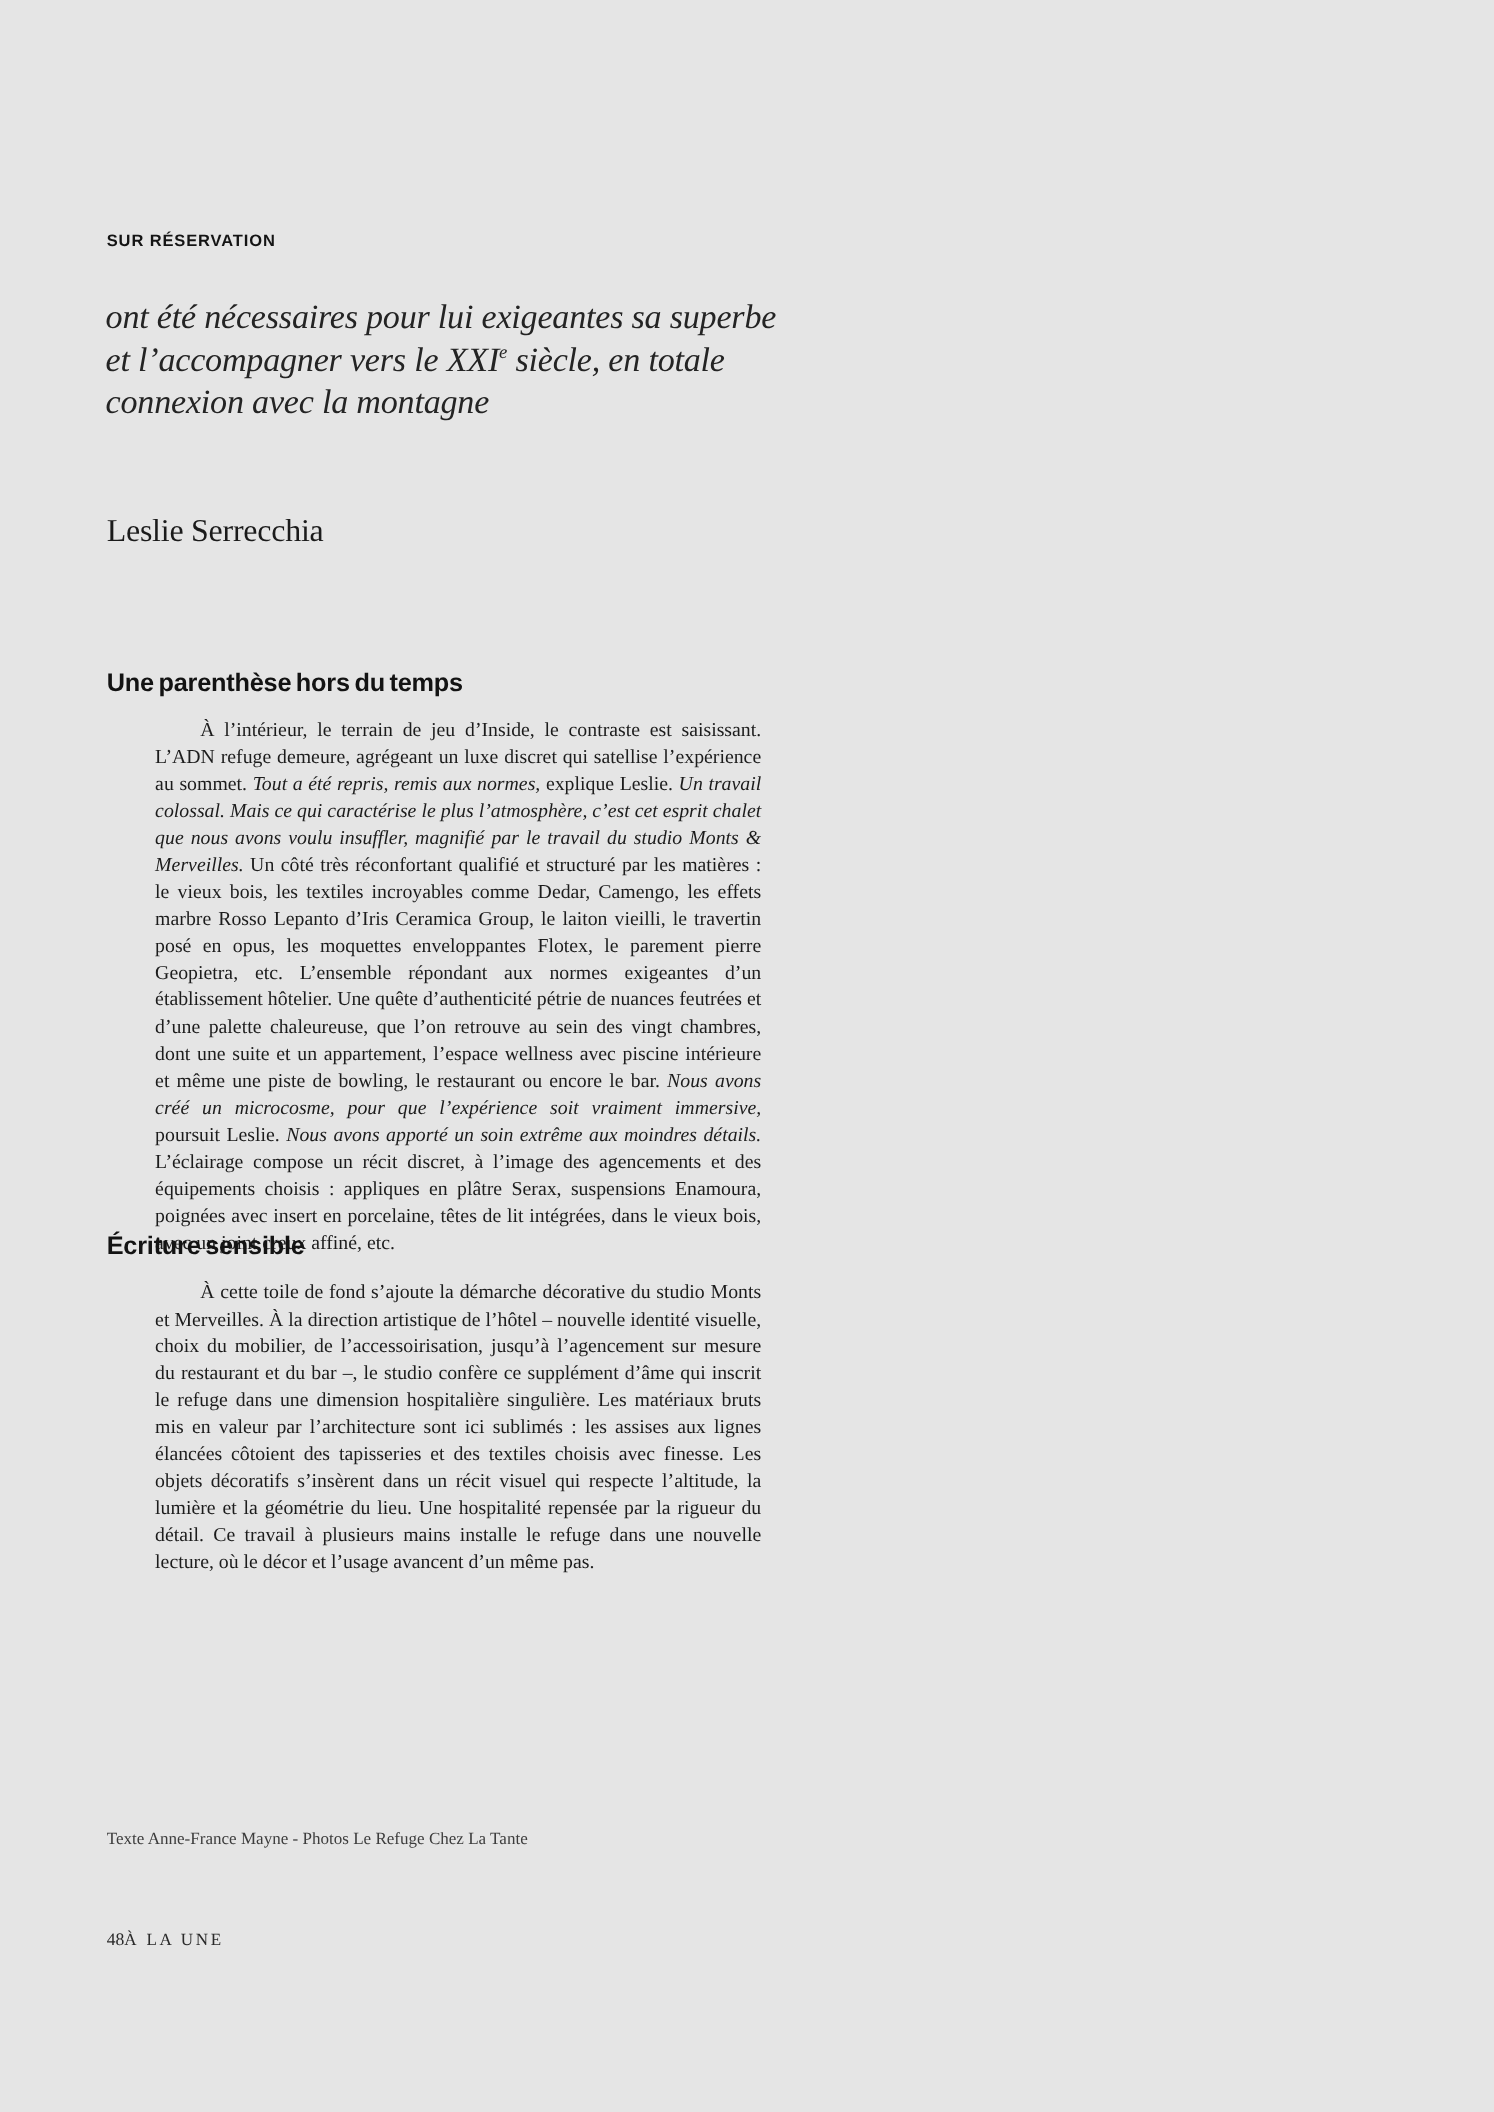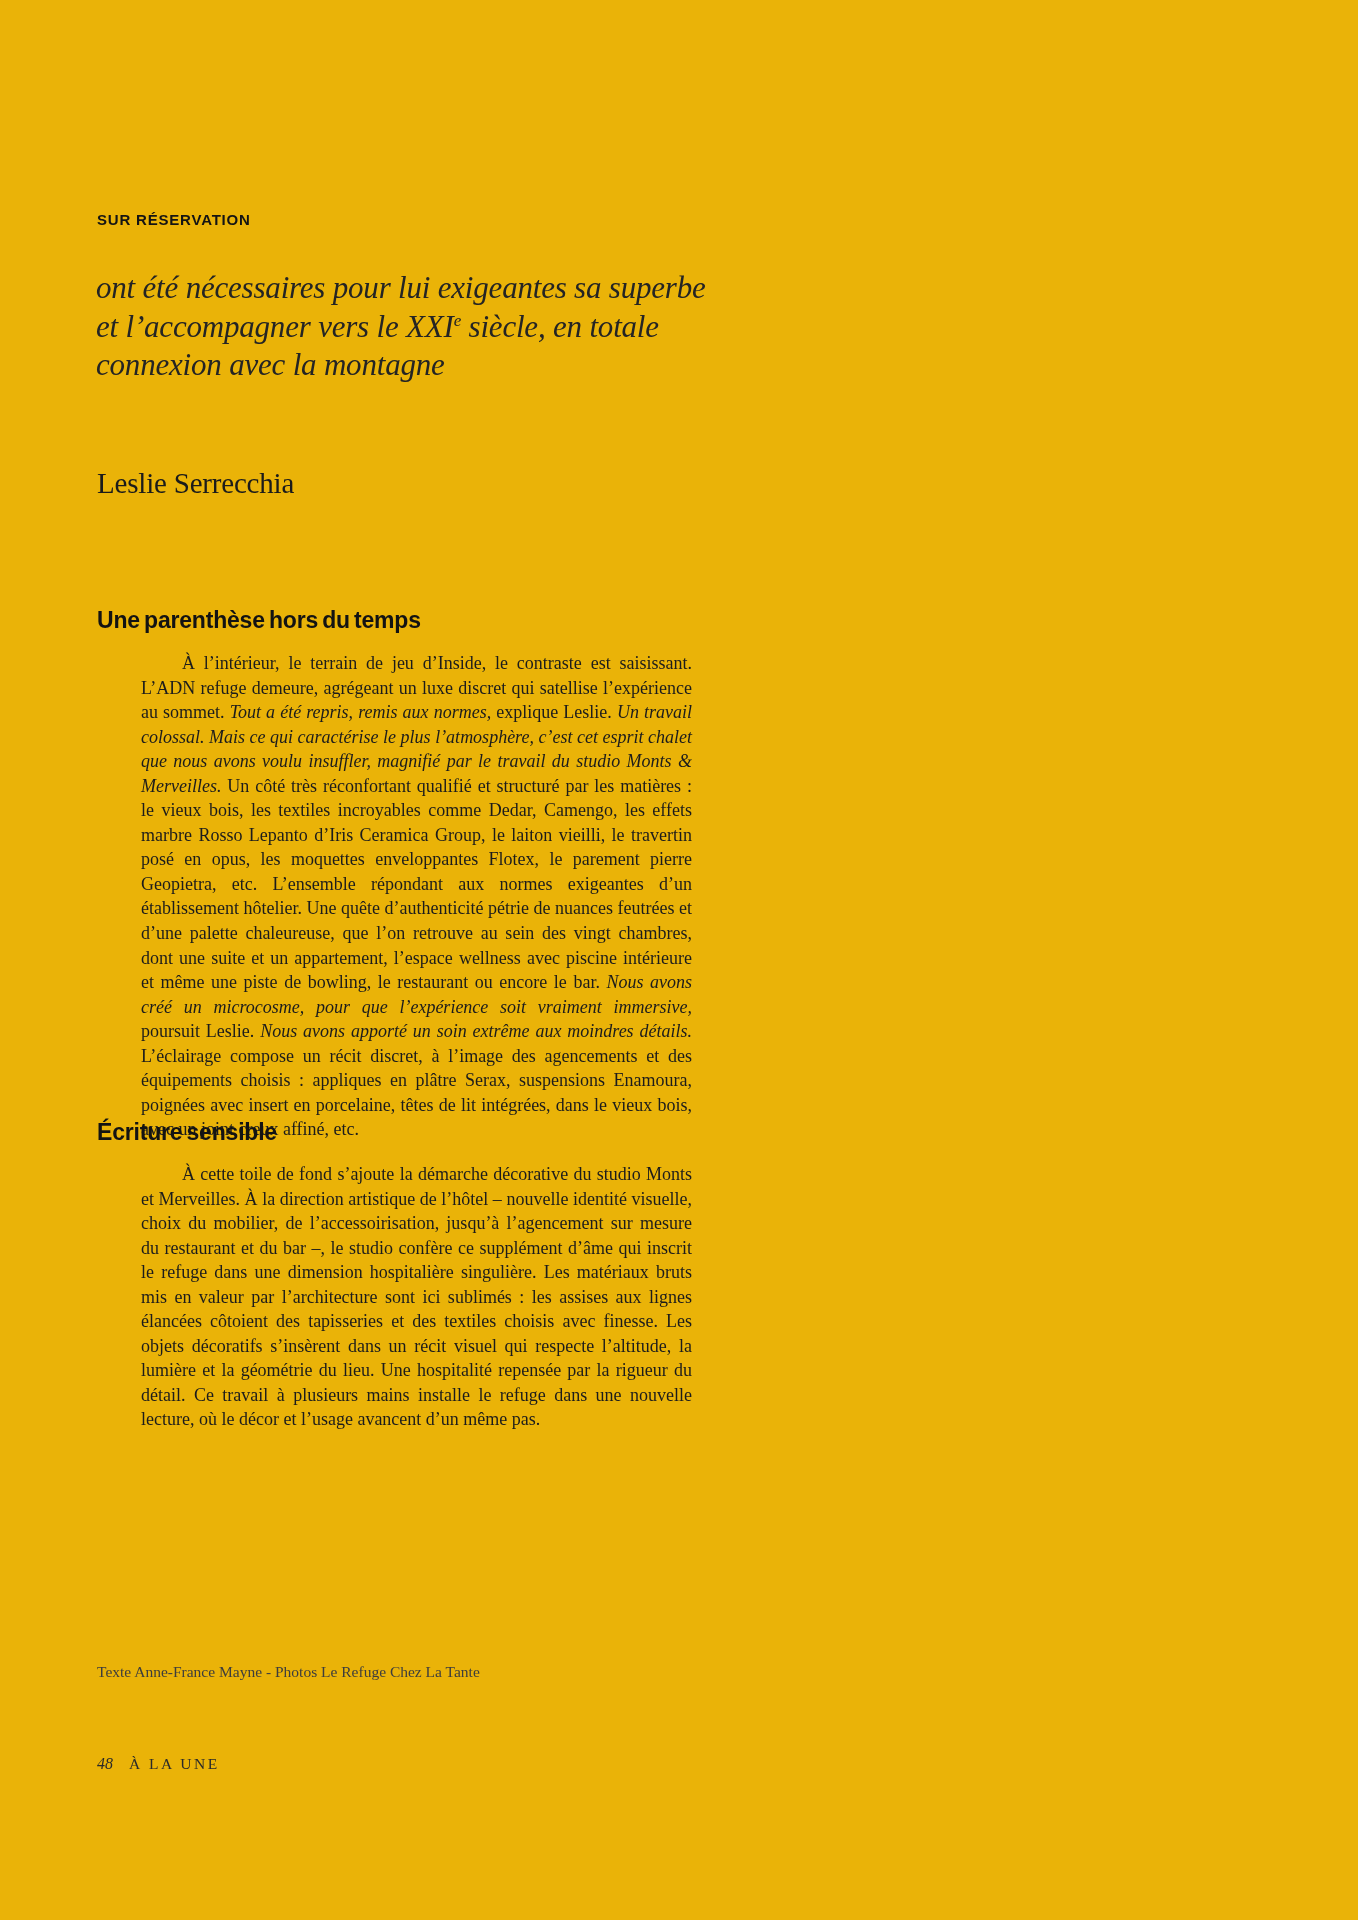--- a/index.html
+++ b/index.html
@@ -1,21 +1,21 @@
 <!DOCTYPE html>
 <html lang="fr"><head>
 <meta charset="utf-8">
 <style>
   html, body { margin:0; padding:0; background:#ffffff; }
   .page {
     position:relative;
     width:1358px;
     height:1920px;
     margin:0 auto;
-    background:#eab308;
+    background:#e5e5e5;
     font-family:"Liberation Serif", serif;
     color:#1c1c1c;
     overflow:hidden;
   }
 
   .kicker {
     position:absolute;
     left:97px; top:211px;
     font-family:"Liberation Sans", sans-serif;
     font-weight:800;
@@ -82,21 +82,21 @@
     font-size:15.5px;
     color:#3d3d3d;
   }
 
   .folio {
     position:absolute;
     left:97px; top:1755px;
     font-size:16px;
     color:#2a2a2a;
   }
-  .folio .num { font-style:italic; margin-right:16px; }
+  .folio .num { }
   .folio .title { letter-spacing:2.5px; font-size:15.5px; font-weight:500; }
 </style>
 </head>
 <body>
 
 <div class="page">
 
   <div class="kicker">SUR RÉSERVATION</div>
 
   <div class="quote">

